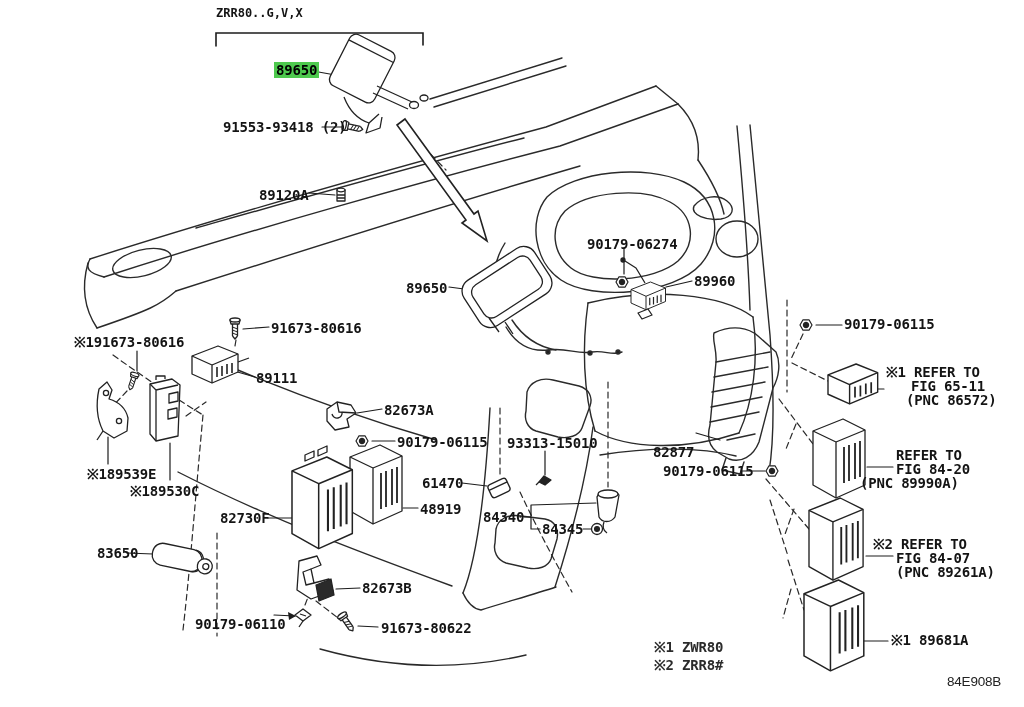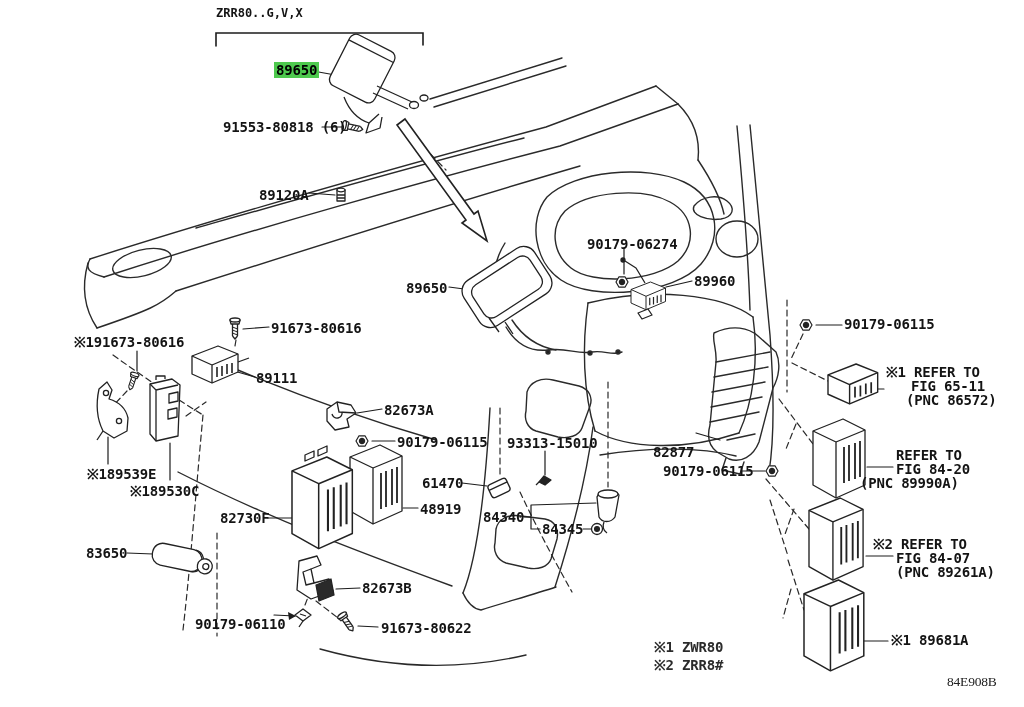--- a/index.html
+++ b/index.html
@@ -3,21 +3,21 @@
 <meta charset="utf-8">
 <style>
   html,body{margin:0;padding:0;background:#fff;}
   .stage{position:relative;width:1024px;height:707px;background:#fff;overflow:hidden;
          font-family:"DejaVu Sans Mono","Liberation Mono",monospace;}
   .stage svg{position:absolute;left:0;top:0;}
   .lbl{position:absolute;font-weight:bold;font-size:14px;line-height:1.15;
        color:#141414;white-space:nowrap;letter-spacing:-0.2px;}
   .hl{background:#4ec94e;padding:0 2px;color:#000;}
   .note{color:#2b2b2b;}
-  .code{font-family:Liberation Serif, serif;font-weight:normal;font-size:13.5px;color:#222;}
+  .code{font-family:Liberation Sans, sans-serif;font-weight:normal;font-size:13.5px;color:#222;}
   .model{font-size:12px;letter-spacing:0;}
 </style>
 </head>
 <body>
 
 <div class="stage">
 
 <svg width="1024" height="707" viewBox="0 0 1024 707">
   <defs>
     <g id="screw" stroke="#222" fill="none" stroke-width="1.3">
@@ -246,42 +246,42 @@
     <use href="#hmod" transform="translate(828,364) scale(1.08)"></use>
     <use href="#vmod" transform="translate(813,419)"></use>
     <use href="#vmod" transform="translate(809,498) scale(1.04)"></use>
     <use href="#vmod" transform="translate(804,580) scale(1.15)"></use>
   </g>
 </svg>
 
 <div class="lbl model" style="left:216px;top:7px">ZRR80..G,V,X</div>
 <div class="lbl hl" style="left:274px;top:62px">89650</div>
 
-<div class="lbl" style="left:223px;top:119px">91553-80818 (6)</div>
+<div class="lbl" style="left:223px;top:119px">91553-93418 (2)</div>
 <div class="lbl" style="left:259px;top:187px">89120A</div>
 <div class="lbl" style="left:587px;top:236px">90179-06274</div>
 <div class="lbl" style="left:406px;top:280px">89650</div>
 <div class="lbl" style="left:694px;top:273px">89960</div>
 <div class="lbl" style="left:271px;top:320px">91673-80616</div>
 <div class="lbl" style="left:74px;top:334px">※191673-80616</div>
 <div class="lbl" style="left:256px;top:370px">89111</div>
 <div class="lbl" style="left:384px;top:402px">82673A</div>
 <div class="lbl" style="left:397px;top:434px">90179-06115</div>
 <div class="lbl" style="left:507px;top:435px">93313-15010</div>
 <div class="lbl" style="left:422px;top:475px">61470</div>
 <div class="lbl" style="left:420px;top:501px">48919</div>
 <div class="lbl" style="left:483px;top:509px">84340</div>
 <div class="lbl" style="left:542px;top:521px">84345</div>
 <div class="lbl" style="left:653px;top:444px">82877</div>
 <div class="lbl" style="left:663px;top:463px">90179-06115</div>
 <div class="lbl" style="left:844px;top:316px">90179-06115</div>
 <div class="lbl" style="left:87px;top:466px">※189539E</div>
 <div class="lbl" style="left:130px;top:483px">※189530C</div>
 <div class="lbl" style="left:220px;top:510px">82730F</div>
-<div class="lbl" style="left:86px;top:545px">83650</div>
+<div class="lbl" style="left:97px;top:545px">83650</div>
 <div class="lbl" style="left:195px;top:616px">90179-06110</div>
 <div class="lbl" style="left:362px;top:580px">82673B</div>
 <div class="lbl" style="left:381px;top:620px">91673-80622</div>
 <div class="lbl" style="left:891px;top:632px">※1 89681A</div>
 
 <div class="lbl" style="left:886px;top:364px">※1 REFER TO</div>
 <div class="lbl" style="left:911px;top:378px">FIG 65-11</div>
 <div class="lbl" style="left:906px;top:392px">(PNC 86572)</div>
 
 <div class="lbl" style="left:896px;top:447px">REFER TO</div>

